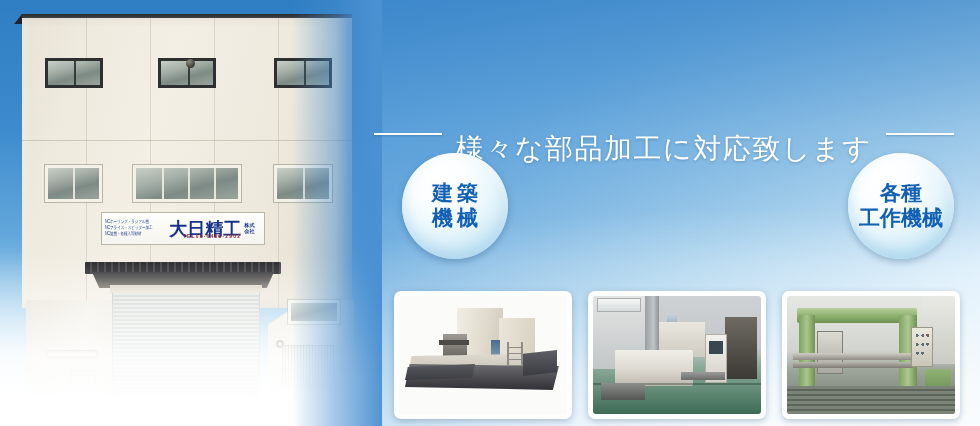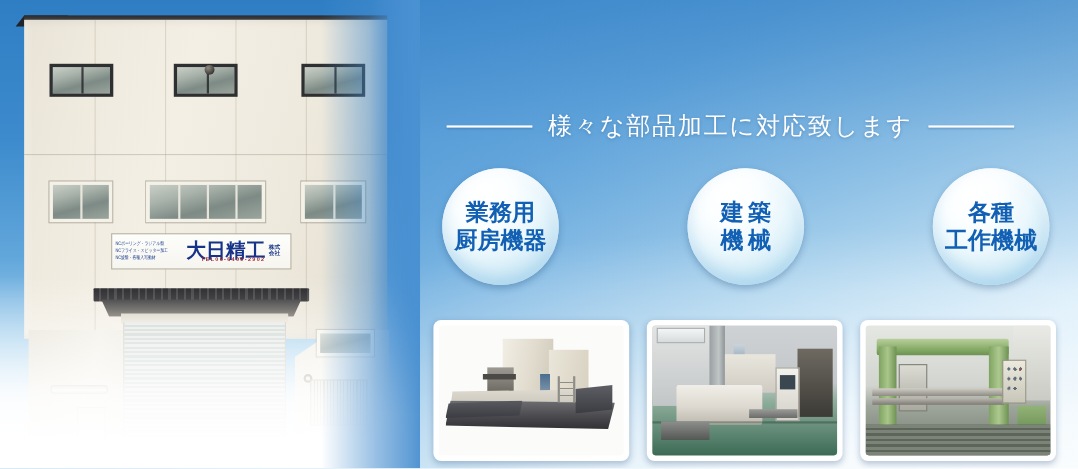--- a/index.html
+++ b/index.html
@@ -292,25 +292,26 @@
   }
   #subline .rule {
     display: block;
     height: 2px;
     width: 78px;
     background: #ffffff;
     box-shadow: 0 1px 2px rgba(30,70,120,0.30);
   }
   #subline .sub-text {
     font-family: Liberation Mono, monospace;
-    font-size: 22px;
+    font-size: 28px;
     color: #ffffff;
     letter-spacing: 1.5px;
     white-space: nowrap;
     text-shadow: 0 1px 3px rgba(20,60,110,0.30);
+    margin-top: 30px;
   }
 
   
   #circles {
     position: absolute;
     left: 402px; top: 152px;
     width: 552px; height: 108px;
     display: flex;
     justify-content: space-between;
     align-items: center;
@@ -601,24 +602,20 @@
   </div>
 
 
   <div id="subline">
     <span class="rule"></span>
     <span class="sub-text">様々な部品加工に対応致します</span>
     <span class="rule"></span>
   </div>
 
   <div id="circles">
-    <div class="circle">
-      <span class="l1">業務用</span>
-      <span class="l2">厨房機器</span>
-    </div>
     <div class="circle spaced">
       <span class="l1">建築</span>
       <span class="l2">機械</span>
     </div>
     <div class="circle">
       <span class="l1">各種</span>
       <span class="l2">工作機械</span>
     </div>
   </div>
 

